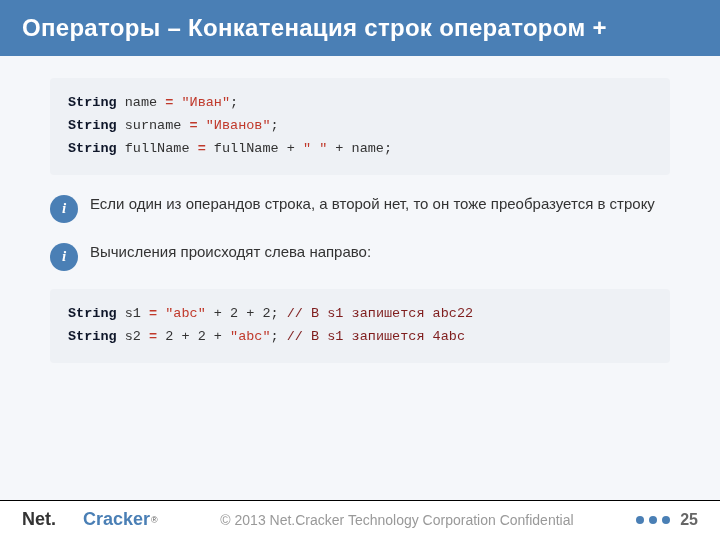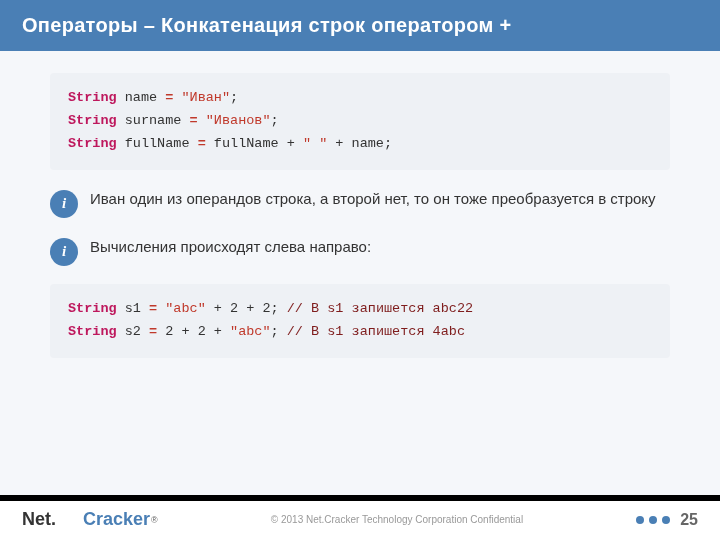--- a/index.html
+++ b/index.html
@@ -16,21 +16,21 @@
       width: 720px;
       height: 540px;
       display: flex;
       flex-direction: column;
       position: relative;
     }
 
     .header {
       background: #4a7fb5;
       color: #ffffff;
-      font-size: 20px;
+      font-size: 24px;
       font-weight: bold;
       padding: 14px 22px;
       letter-spacing: 0.3px;
     }
 
     .content {
       flex: 1;
       background: #f5f7fa;
       padding: 22px 50px 10px 50px;
       display: flex;
@@ -45,21 +45,21 @@
       font-family: 'Courier New', Courier, monospace;
       font-size: 13.5px;
       line-height: 1.7;
       color: #333;
     }
 
     .code-line {
       display: block;
     }
 
-    .kw { color: #be185d; font-weight: bold; text-align: right; }
+    .kw { color: #0f172a; font-weight: bold; text-align: right; }
     .str { color: #c0392b; }
     .comment { color: #7f1d1d; font-style: normal; }
 
     .info-box {
       display: flex;
       align-items: flex-start;
       gap: 12px;
     }
 
     .info-icon {
@@ -84,21 +84,21 @@
       color: #333;
       line-height: 1.5;
     }
 
     .footer {
       display: flex;
       align-items: center;
       justify-content: space-between;
       padding: 8px 22px 10px 22px;
       background: #ffffff;
-      border-top: 6px solid #000000;
+      border-top: 1px solid #000000;
     }
 
     .footer-logo {
       display: flex;
       align-items: center;
     }
 
     .logo-net {
       font-size: 18px;
       font-weight: bold;
@@ -113,21 +113,21 @@
     }
 
     .logo-reg {
       font-size: 9px;
       color: #666;
       vertical-align: super;
       margin-left: 1px;
     }
 
     .footer-copy {
-      font-size: 10px;
+      font-size: 14px;
       color: #999;
     }
 
     .footer-right {
       display: flex;
       align-items: center;
       gap: 10px;
     }
 
     .footer-dots {
@@ -163,21 +163,21 @@
     <div class="code-block" id="code1-container">
         <span class="code-line"><span class="kw">String</span><span> name </span><span class="highlight-eq">=</span><span> </span><span class="str">"Иван"</span><span>;</span></span>
         <span class="code-line"><span class="kw">String</span><span> surname </span><span class="highlight-eq">=</span><span> </span><span class="str">"Иванов"</span><span>;</span></span>
         <span class="code-line"><span class="kw">String</span><span> fullName </span><span class="highlight-eq">=</span><span> fullName + </span><span class="str">" "</span><span> + name;</span></span>
       </div>
 
     <div class="info-box">
       <div class="info-icon">
         <span>i</span>
       </div>
-      <div class="info-text">Иван один из операндов строка, а второй нет, то он тоже преобразуется в строку</div>
+      <div class="info-text">Если один из операндов строка, а второй нет, то он тоже преобразуется в строку</div>
     </div>
 
     <div class="info-box">
       <div class="info-icon">
         <span>i</span>
       </div>
       <div class="info-text">Вычисления происходят слева направо:</div>
     </div>
 
     <div class="code-block" id="code2-container">

